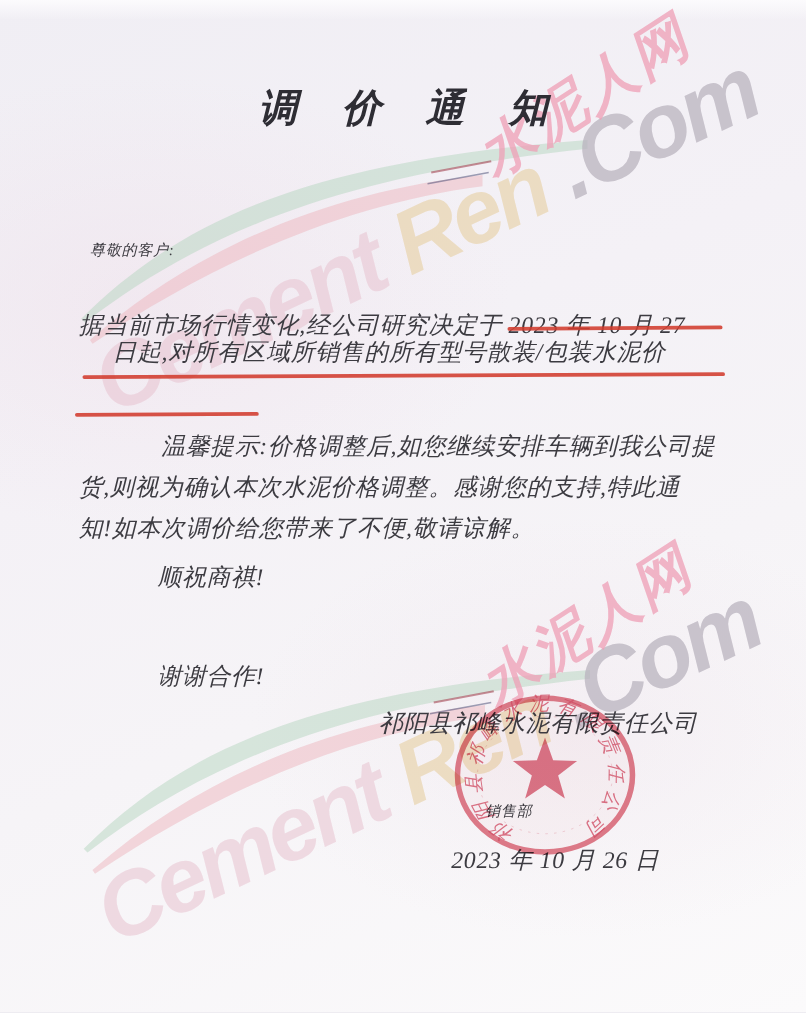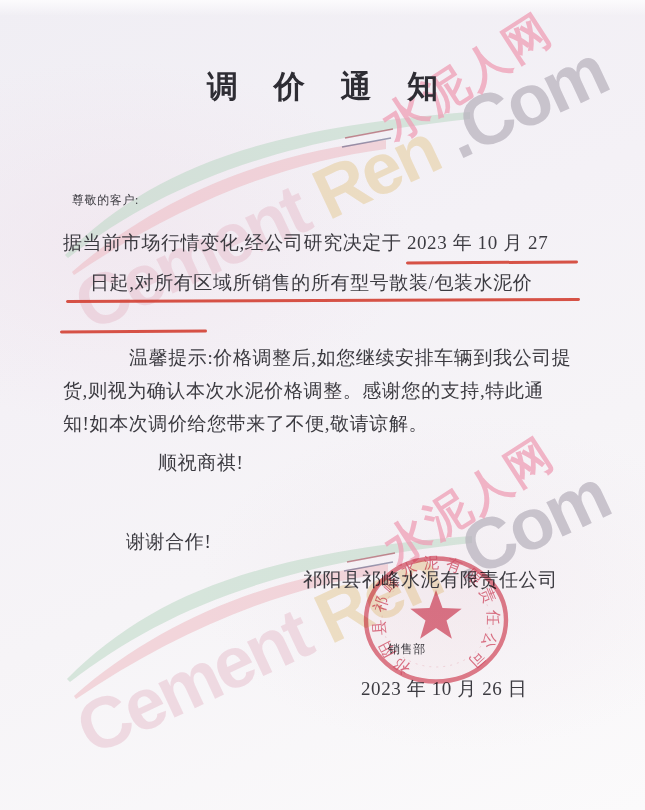--- a/index.html
+++ b/index.html
@@ -7,44 +7,45 @@
     position:relative;
     width:645px; height:810px;
     margin:0 auto;
     overflow:hidden;
     background:
       radial-gradient(420px 260px at 18% 30%, rgba(238,218,230,0.35), rgba(238,218,230,0) 70%),
       radial-gradient(380px 240px at 72% 72%, rgba(236,222,232,0.30), rgba(236,222,232,0) 70%),
       linear-gradient(158deg, #f0eef4 0%, #f4f1f6 38%, #f6f4f7 62%, #fbfafb 100%);
     font-family:"Liberation Serif","DejaVu Serif",serif;
     color:#3c3b41;
+    font-style:italic;
   }
   .page::before{
     content:""; position:absolute; left:0; top:0; right:0; height:16px;
     background:linear-gradient(#fcfbfd, rgba(252,251,253,0)); pointer-events:none;
   }
   svg.layer { position:absolute; left:0; top:0; width:645px; height:810px; pointer-events:none; }
   .wm-layer { z-index:0; }
   .stamp-layer { z-index:3; mix-blend-mode:multiply; }
 
   .doc-title{
     position:absolute; left:0; top:66px; width:100%;
     text-align:center; font-size:31px; font-weight:600;
     letter-spacing:14px; text-indent:14px; color:#2e2d34; z-index:1;
   }
   .tline{ position:absolute; font-size:19px; letter-spacing:0.6px; line-height:1.2; white-space:nowrap; z-index:1; }
   .greeting{ left:72px; top:157px; font-size:12px;margin-top:36px; }
   .l1{ left:116px; top:196px; }
-  .l2{ left:63px;  top:232px; }
+  .l2{ left:63px;  top:250px; }
   .l3{ left:90px;  top:272px; }
   .l4{ left:63px;  top:308px; }
   .l5{ left:109px; top:347px;margin-left:20px; }
   .l6{ left:63px;  top:380px; }
   .l7{ left:63px;  top:413px; }
-  .l8{ left:126px; top:452px;margin-left:32px; }
+  .l8{ left:126px; top:452px; }
   .l9{ left:126px; top:489px;margin-top:42px; }
   .company-line{ left:303px; top:569px; font-size:19px; z-index:1; }
   .dept-line{ left:388px; top:642px; font-size:12px; z-index:1; }
   .date-line{ left:361px; top:678px; font-size:19px; z-index:1; }
 
   .red-underline{
     position:absolute; height:2.5px; background:#d23b2e; opacity:0.88;
     border-radius:2px; z-index:2;
   }
   .u1{ left:406px; top:261px; width:172px; transform:rotate(-0.4deg); }

